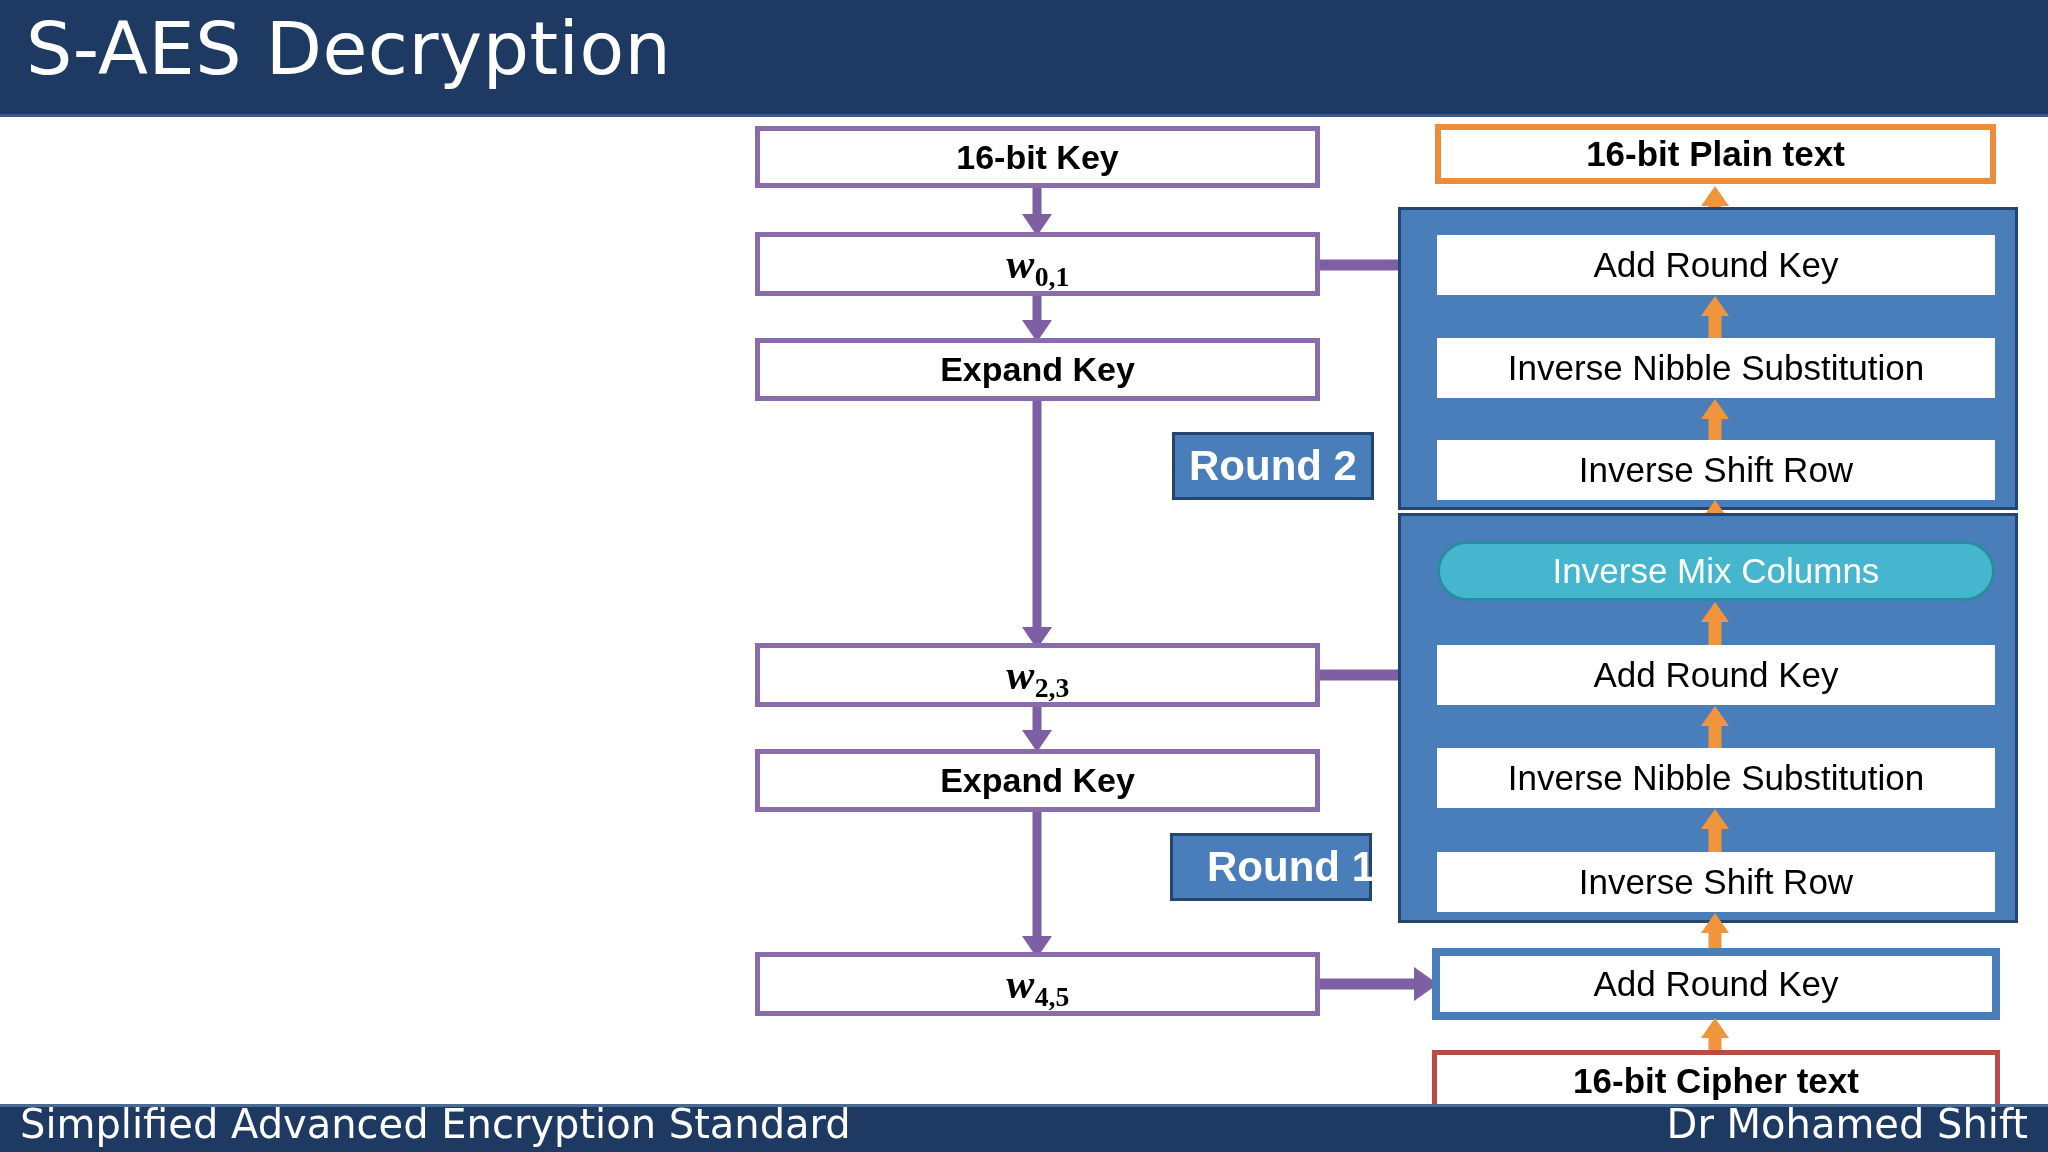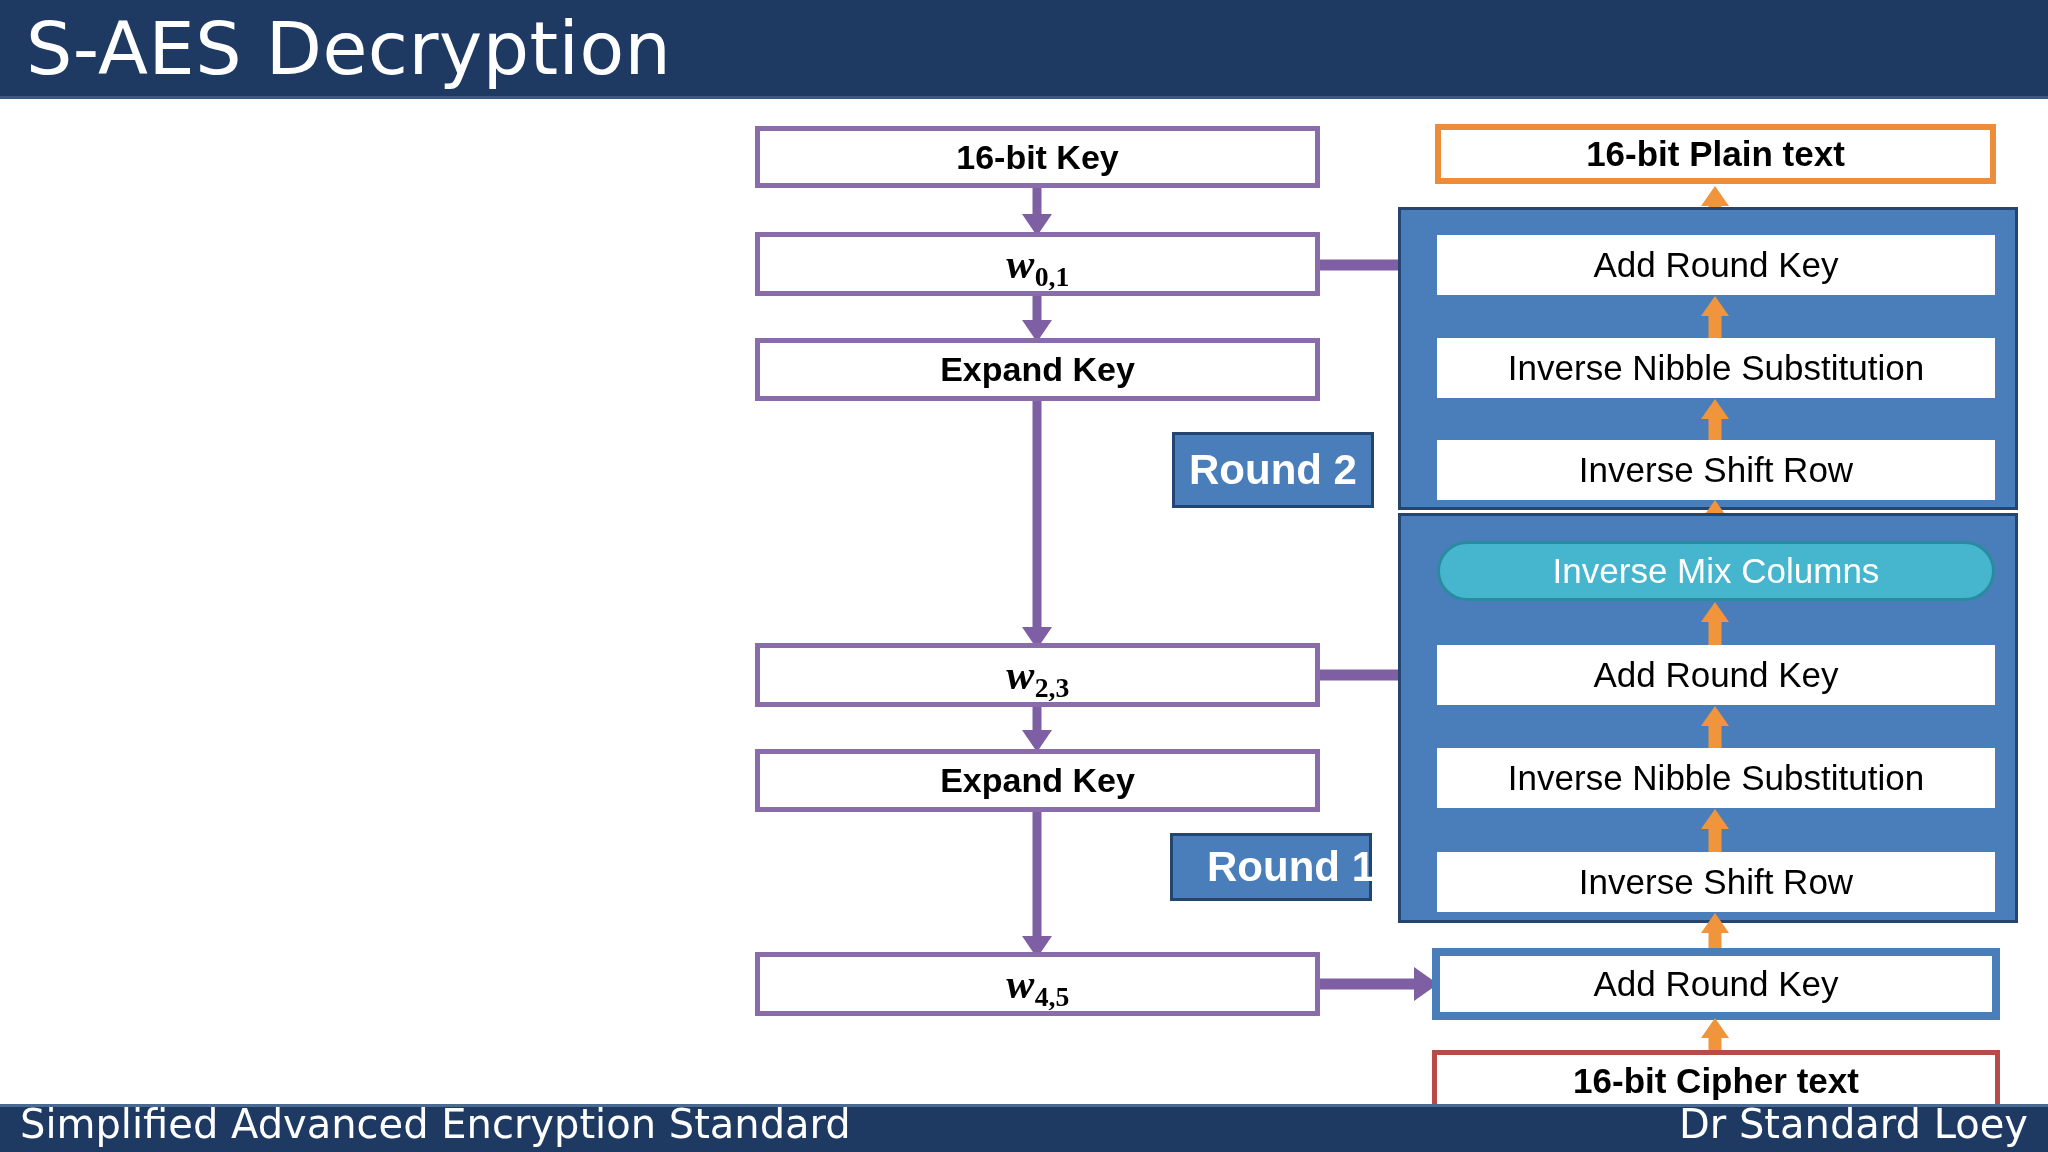--- a/index.html
+++ b/index.html
@@ -7,21 +7,21 @@
     width:2048px;height:1152px;
     background:#ffffff;
     font-family:"Liberation Sans", sans-serif;
     overflow:hidden;
     position:relative;
   }
   #slide{position:absolute;inset:0;}
 
   
   .titlebar{
-    position:absolute;left:0;top:0;width:2048px;height:99px;
+    position:absolute;left:0;top:0;width:2048px;height:117px;
     background:#1e3a62;
     border-bottom:3px solid #3a5a85;
     box-sizing:border-box;
   }
   .titlebar .title{
     position:absolute;left:26px;top:6px;
     font-size:73px;font-weight:400;color:#ffffff;
     letter-spacing:0.5px;
     font-family:"DejaVu Sans", sans-serif;
     white-space:nowrap;
@@ -201,21 +201,21 @@
       <span>w</span>
         <sub>4,5</sub>
     </span>
   </div>
 
   <div class="arrow h-arrow-purple" style="left:1320px;top:966px;width:118px;height:36px;">
     <div class="shaft" style="width:97px;"></div>
     <div class="head"></div>
   </div>
 
-  <div class="round-label" style="left:1172px;top:432px;width:202px;height:76px;">Round 2</div>
+  <div class="round-label" style="left:1172px;top:432px;width:202px;height:68px;">Round 2</div>
 
   <div class="round-label" style="left:1170px;top:833px;width:202px;height:68px;padding-left:40px;">Round 1</div>
 
   <div class="box plain-box" style="left:1435px;top:124px;width:561px;height:60px;">16-bit Plain text</div>
 
   <div class="arrow v-arrow-orange" style="left:1698px;top:186px;width:34px;height:43px;">
     <div class="head"></div>
     <div class="shaft" style="height:25px;"></div>
   </div>
 
@@ -276,16 +276,16 @@
 
   <div class="arrow v-arrow-orange" style="left:1698px;top:1018px;width:34px;height:40px;">
     <div class="head"></div>
     <div class="shaft" style="height:22px;"></div>
   </div>
 
   <div class="box cipher-box" style="left:1432px;top:1050px;width:568px;height:62px;">16-bit Cipher text</div>
 
   <div class="footerbar">
     <div class="f-left">Simplified Advanced Encryption Standard</div>
-    <div class="f-right">Dr Standard Loey</div>
+    <div class="f-right">Dr Mohamed Shift</div>
   </div>
 
 </div>
 
 </body></html>

